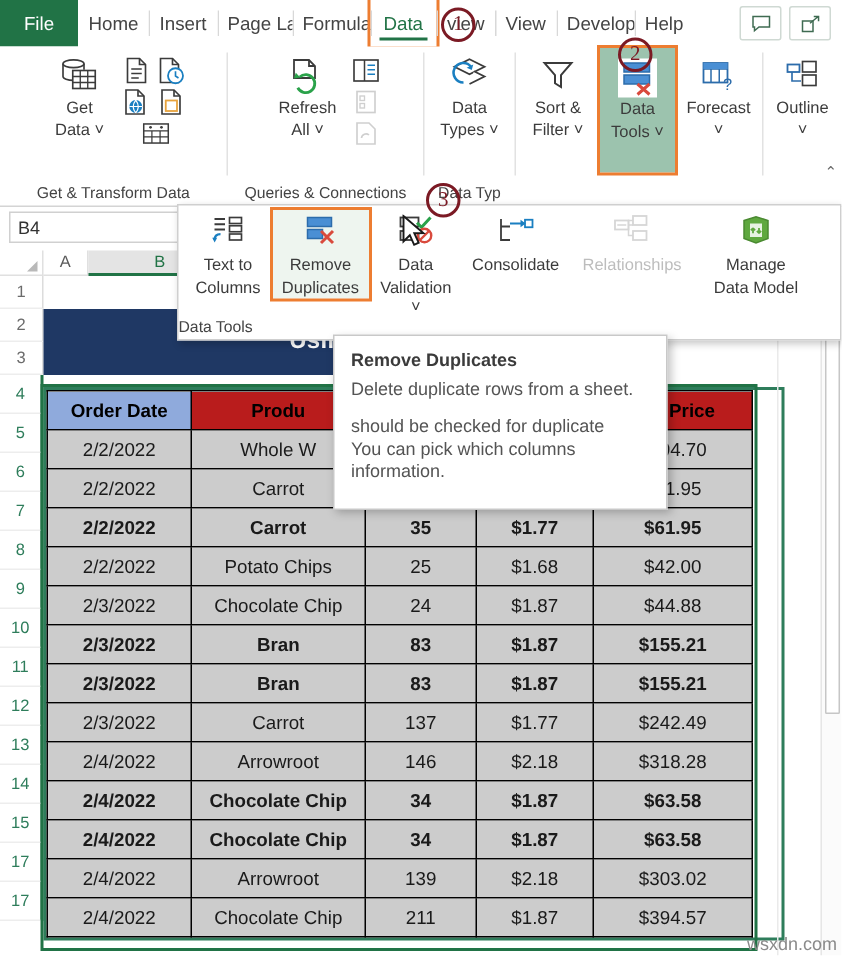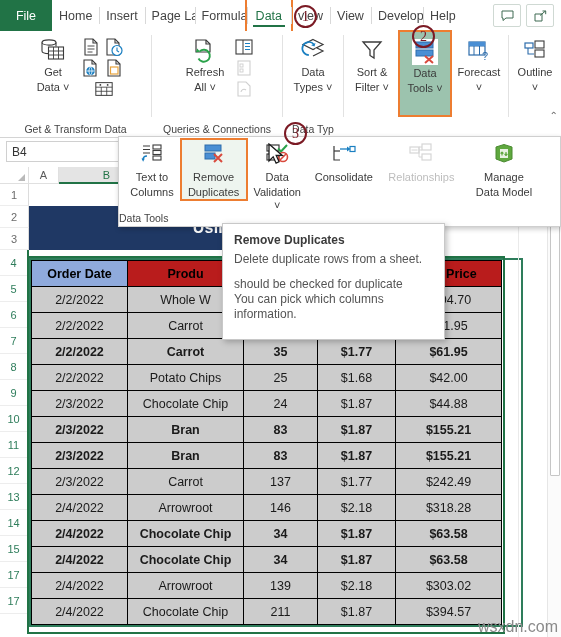--- a/index.html
+++ b/index.html
@@ -182,21 +182,21 @@
     padding:9px 11px; z-index:70;
   }
   .tt-title { font-size:12px; font-weight:bold; color:#3b3b3b; margin-bottom:5px; }
   .tt-line { font-size:12px; color:#545454; line-height:15px; }
   .tt-gap { height:10px; }
 
   
   .cursor { position:absolute; left:268px; top:143px; z-index:55; }
 
   
-  .wm { position:absolute; right:3px; bottom:1px; font-size:16px; color:#8a8a8a; z-index:80; }
+  .wm { position:absolute; right:3px; bottom:1px; font-size:12px; color:#8a8a8a; z-index:80; }
 </style>
 </head>
 <body>
 
 <div id="app">
 
   <div class="tabbar">
     <div class="file-tab">
       <span>File</span>
     </div>

